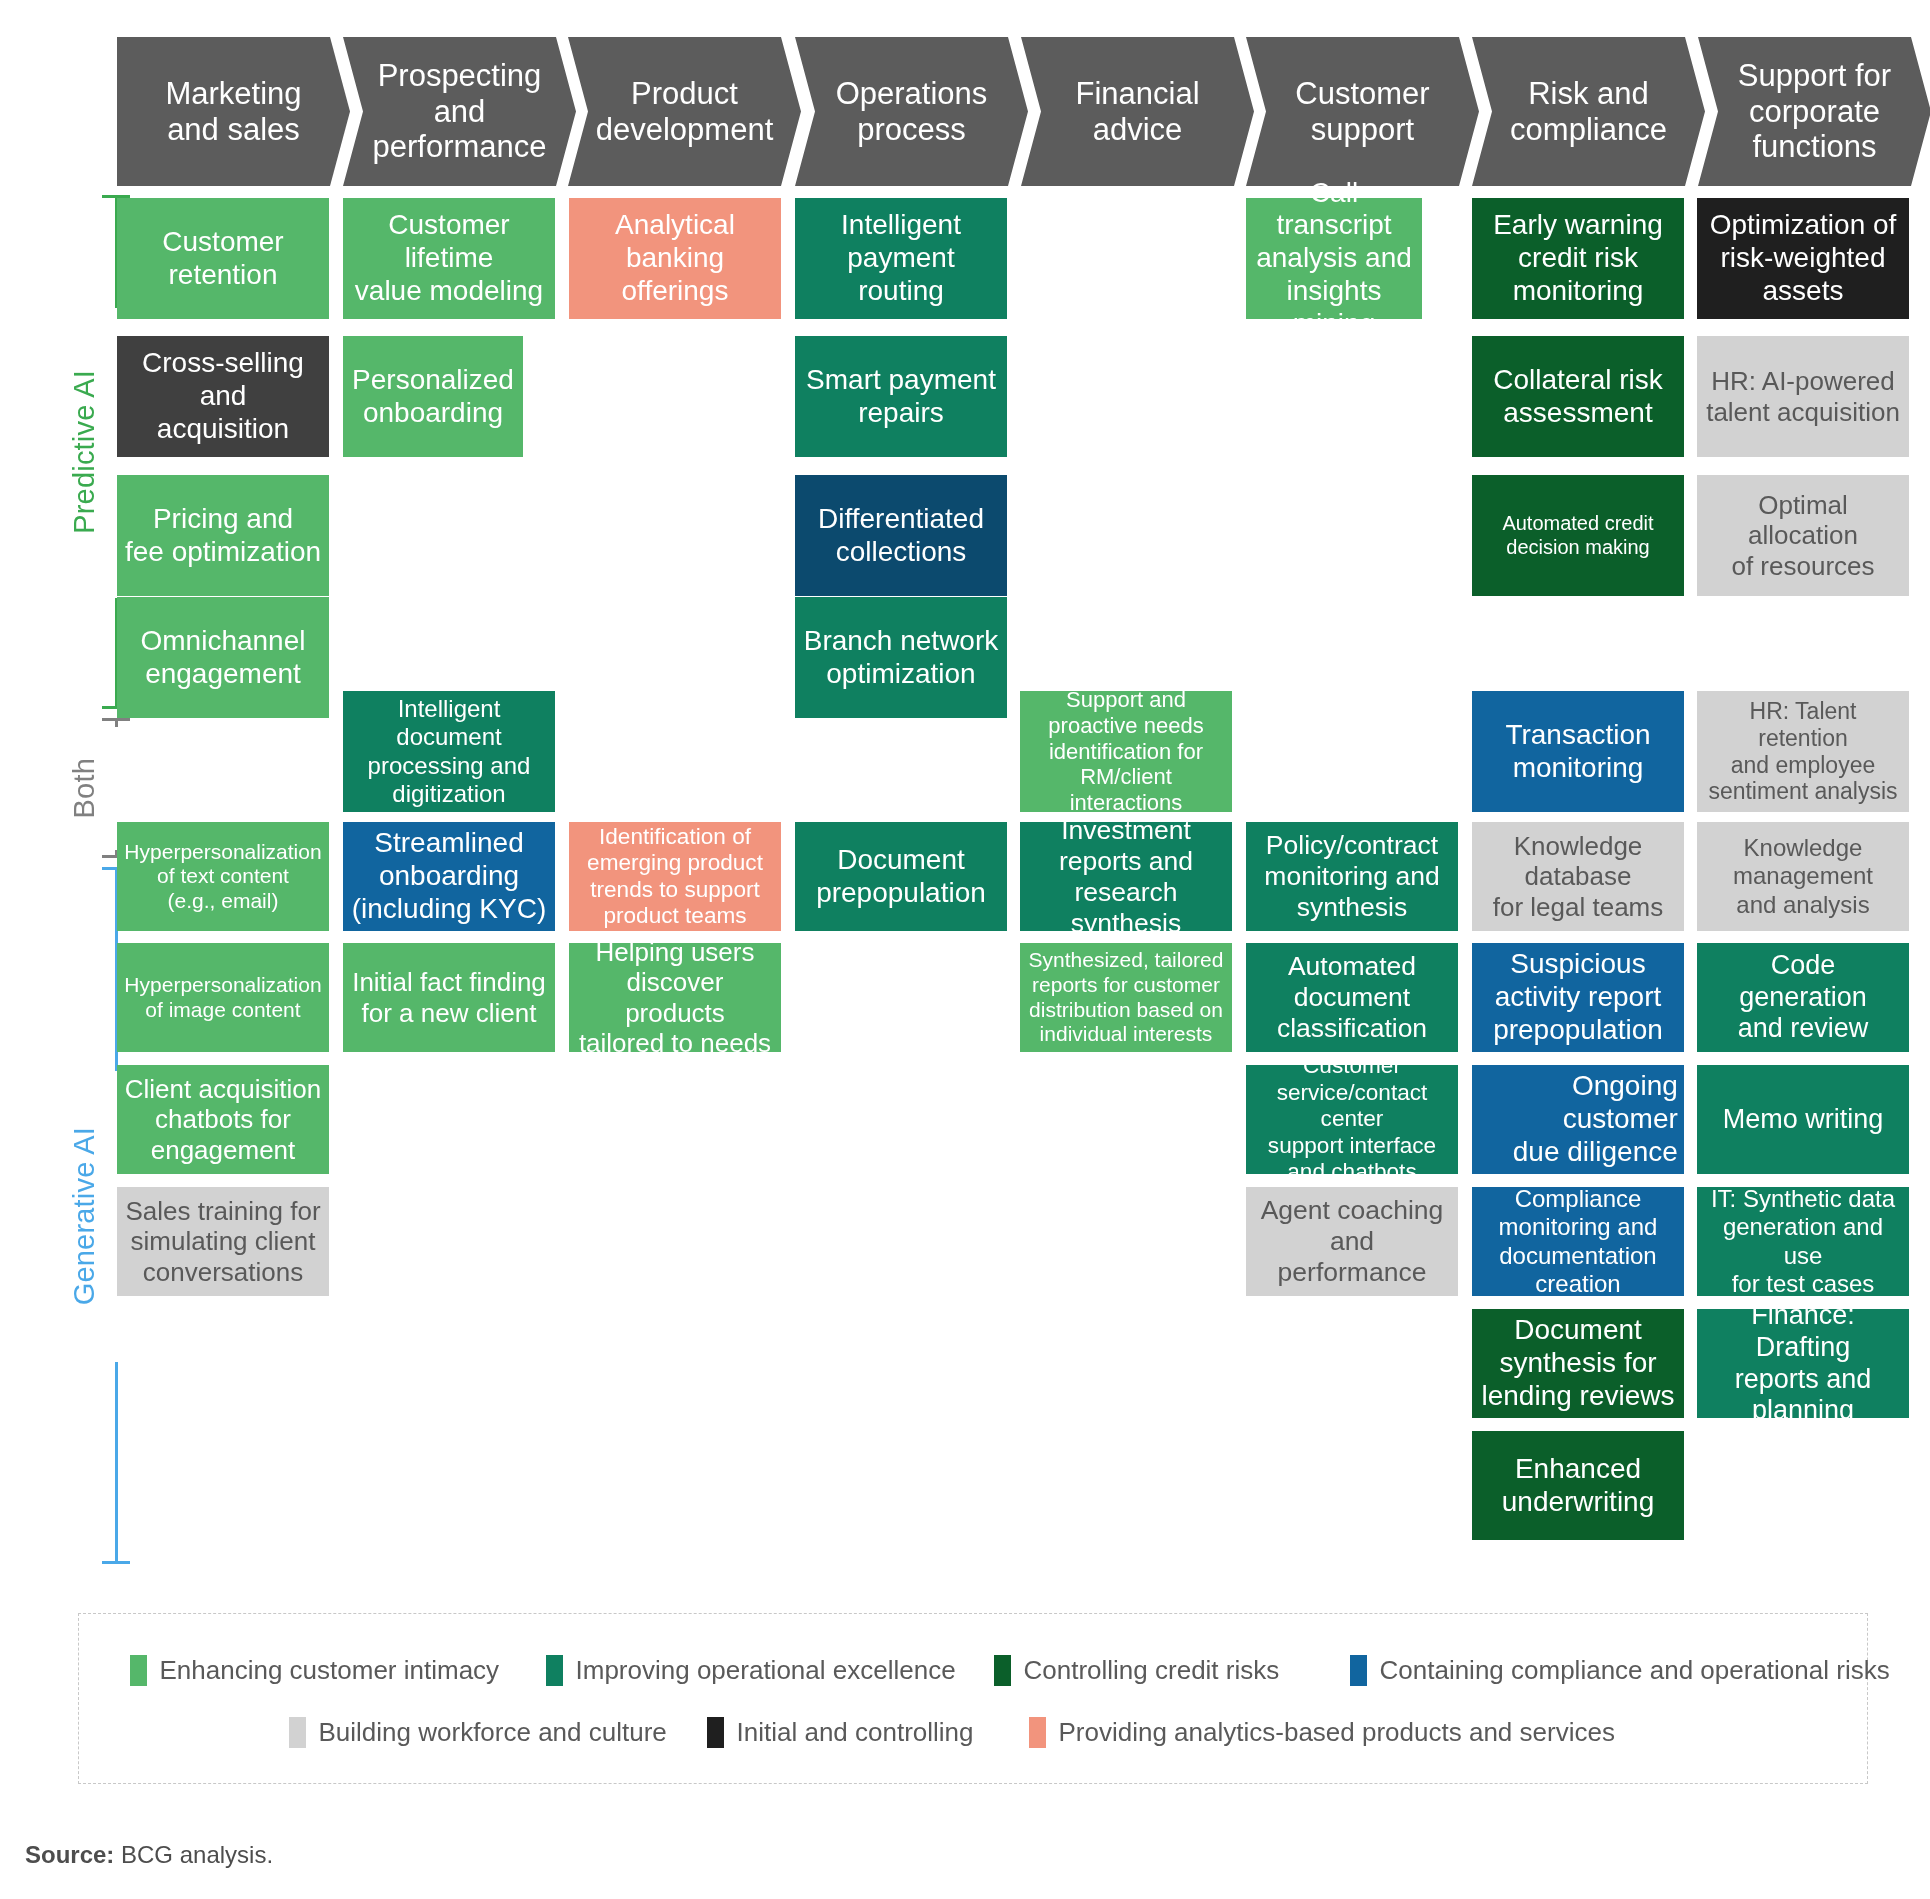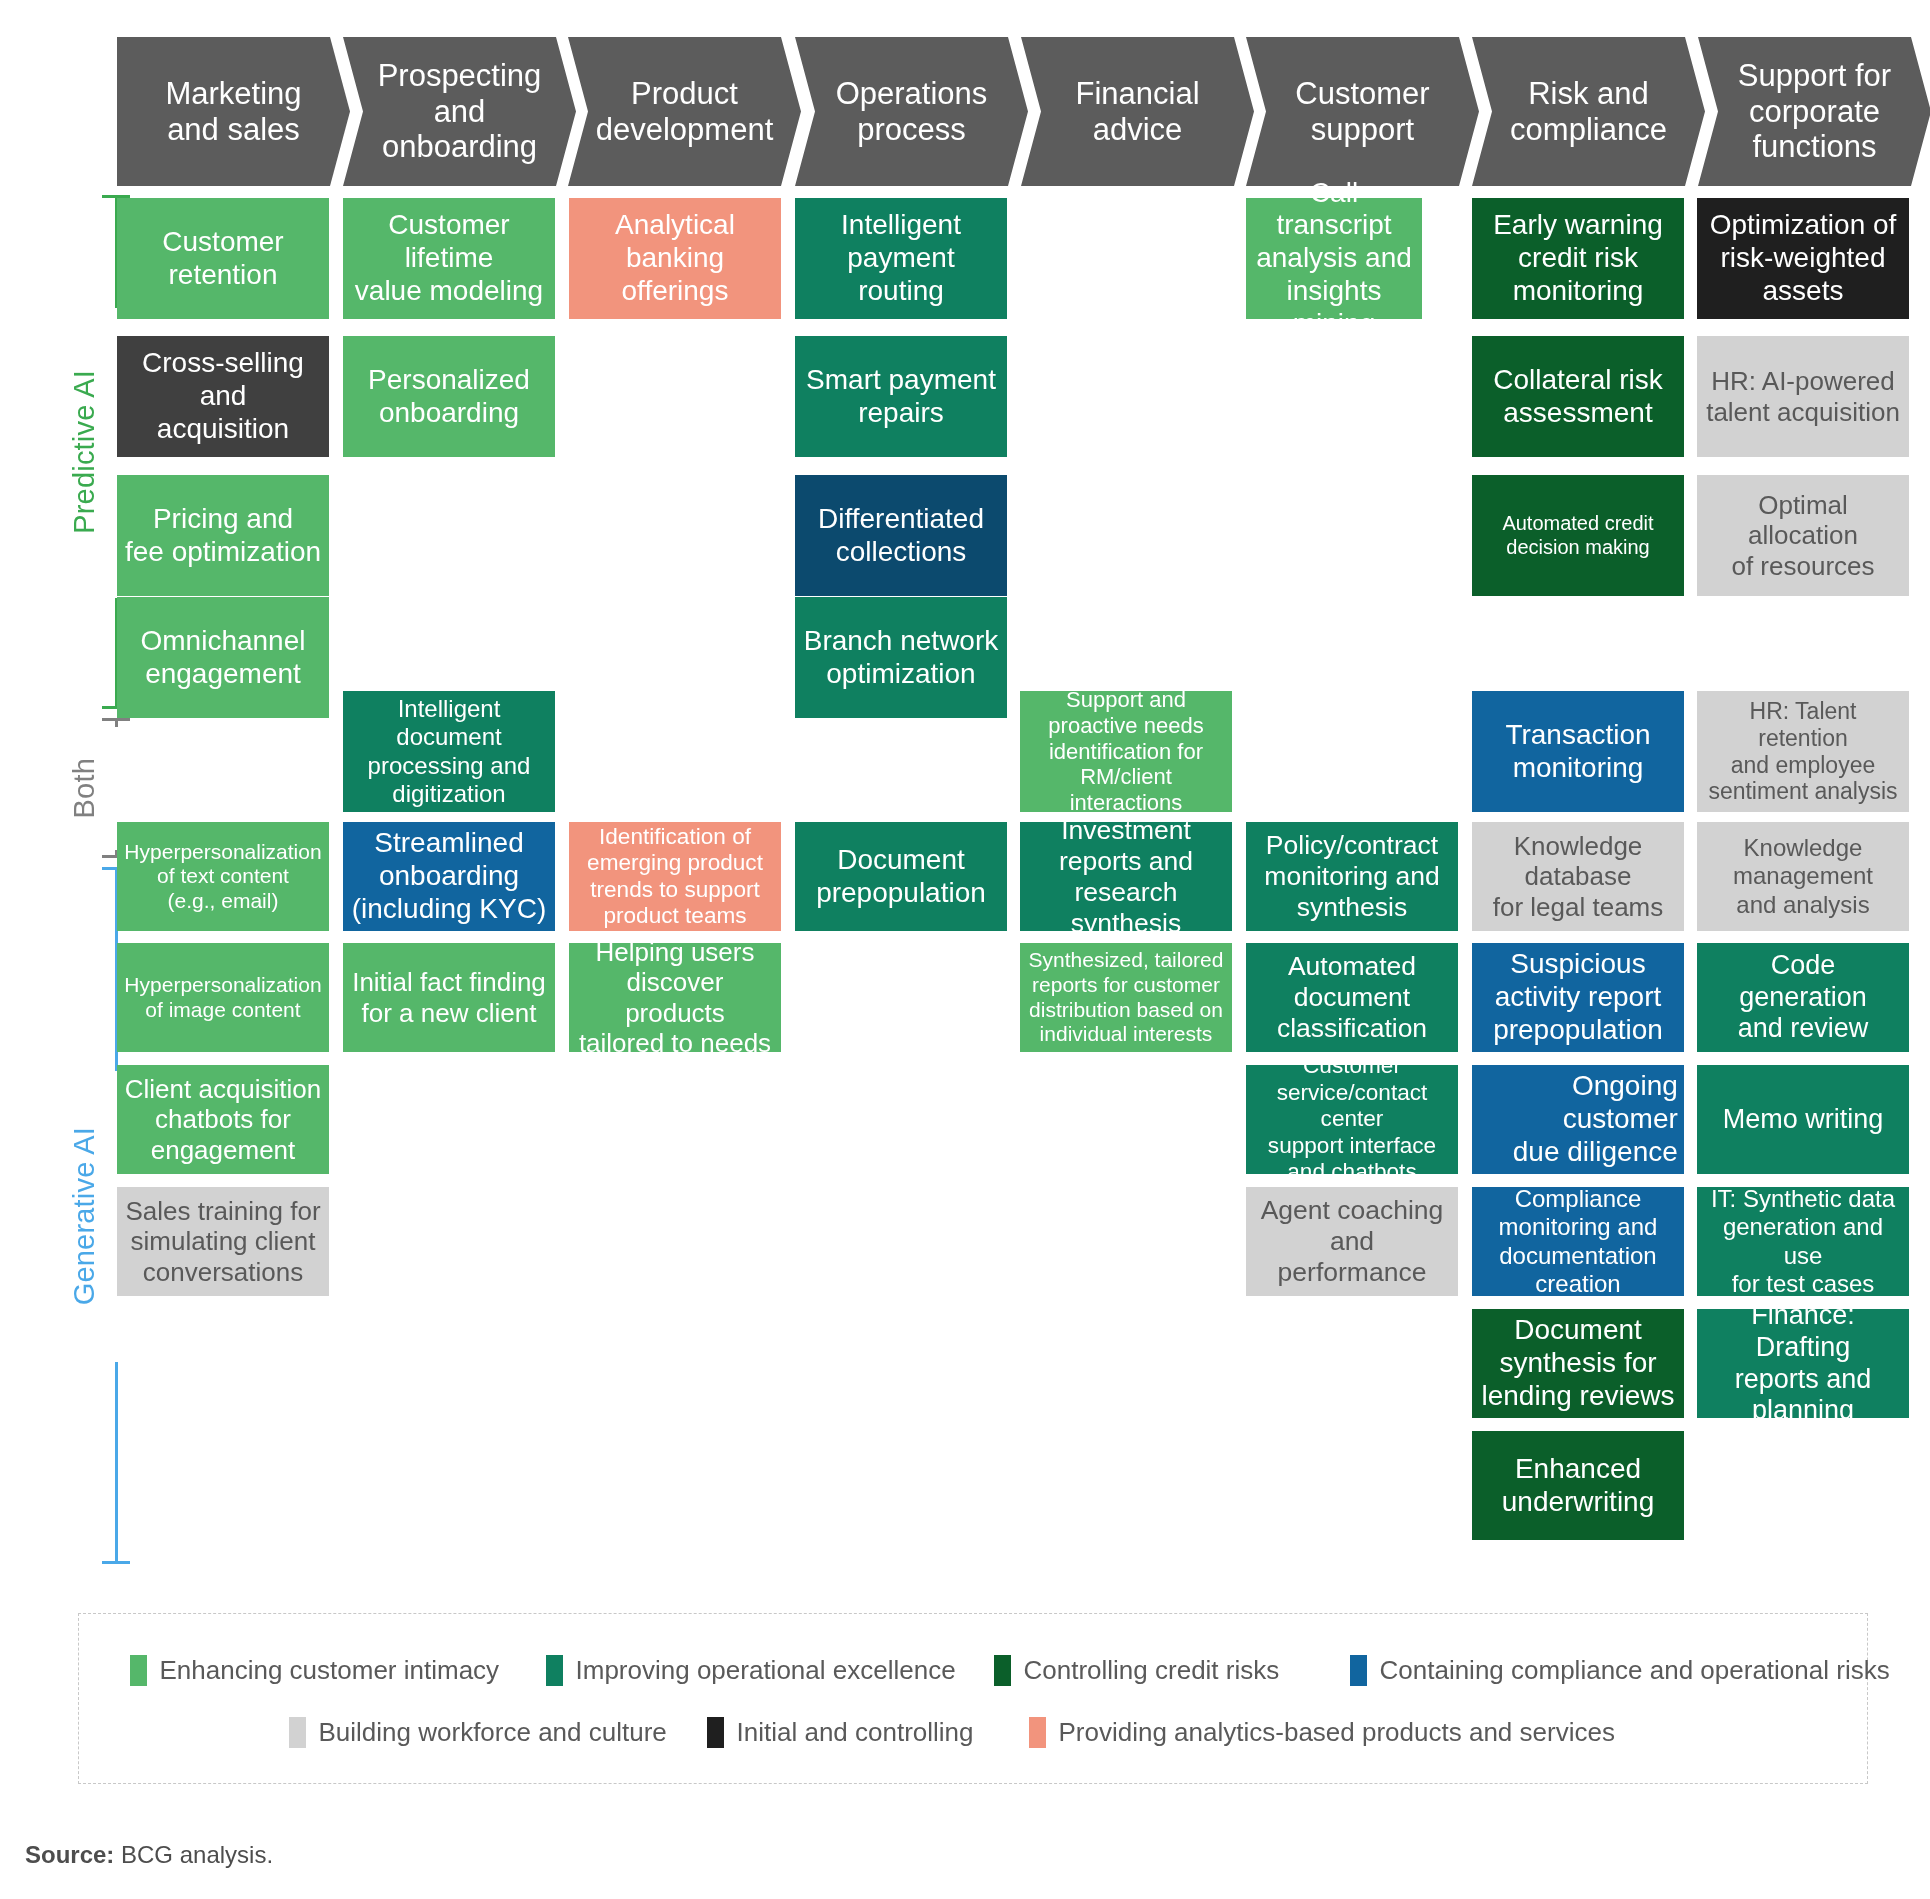--- a/index.html
+++ b/index.html
@@ -126,21 +126,21 @@
     </div>
 
   <div class="headers">
       <div class="chev chev-first" style="left: 0px; width: 233px; background: rgb(92, 92, 92);">
         <div class="chev-label">Marketing
 and sales</div>
       </div>
       <div class="chev chev-mid" style="left: 226px; width: 233px; background: rgb(92, 92, 92);">
         <div class="chev-label">Prospecting
 and
-onboarding</div>
+performance</div>
       </div>
       <div class="chev chev-mid" style="left: 451px; width: 233px; background: rgb(92, 92, 92);">
         <div class="chev-label">Product
 development</div>
       </div>
       <div class="chev chev-mid" style="left: 678px; width: 233px; background: rgb(92, 92, 92);">
         <div class="chev-label">Operations
 process</div>
       </div>
       <div class="chev chev-mid" style="left: 904px; width: 233px; background: rgb(92, 92, 92);">
@@ -177,21 +177,21 @@
       <div class="cell" style="left: 117px; top: 943px; width: 212px; height: 109px; background: rgb(85, 183, 106); font-size: 21px;">Hyperpersonalization
 of image content</div>
       <div class="cell" style="left: 117px; top: 1065px; width: 212px; height: 109px; background: rgb(85, 183, 106); font-size: 26px;">Client acquisition
 chatbots for
 engagement</div>
       <div class="cell gray" style="left: 117px; top: 1187px; width: 212px; height: 109px; background: rgb(210, 210, 210); font-size: 26px;">Sales training for
 simulating client
 conversations</div>
       <div class="cell" style="left: 343px; top: 198px; width: 212px; height: 121px; background: rgb(85, 183, 106); font-size: 28px;">Customer lifetime
 value modeling</div>
-      <div class="cell" style="left: 343px; top: 336px; width: 212px; height: 121px; background: rgb(85, 183, 106); font-size: 28px;">Personalized
+      <div class="cell" style="left: 343px; top: 336px; width: 180px; height: 121px; background: rgb(85, 183, 106); font-size: 28px;">Personalized
 onboarding</div>
       <div class="cell" style="left: 343px; top: 691px; width: 212px; height: 121px; background: rgb(15, 128, 96); font-size: 24px;">Intelligent document
 processing and
 digitization</div>
       <div class="cell" style="left: 343px; top: 822px; width: 212px; height: 109px; background: rgb(17, 101, 159); font-size: 28px;">Streamlined
 onboarding
 (including KYC)</div>
       <div class="cell" style="left: 343px; top: 943px; width: 212px; height: 109px; background: rgb(85, 183, 106); font-size: 26px;">Initial fact finding
 for a new client</div>
       <div class="cell" style="left: 569px; top: 198px; width: 212px; height: 121px; background: rgb(242, 148, 125); font-size: 28px;">Analytical

